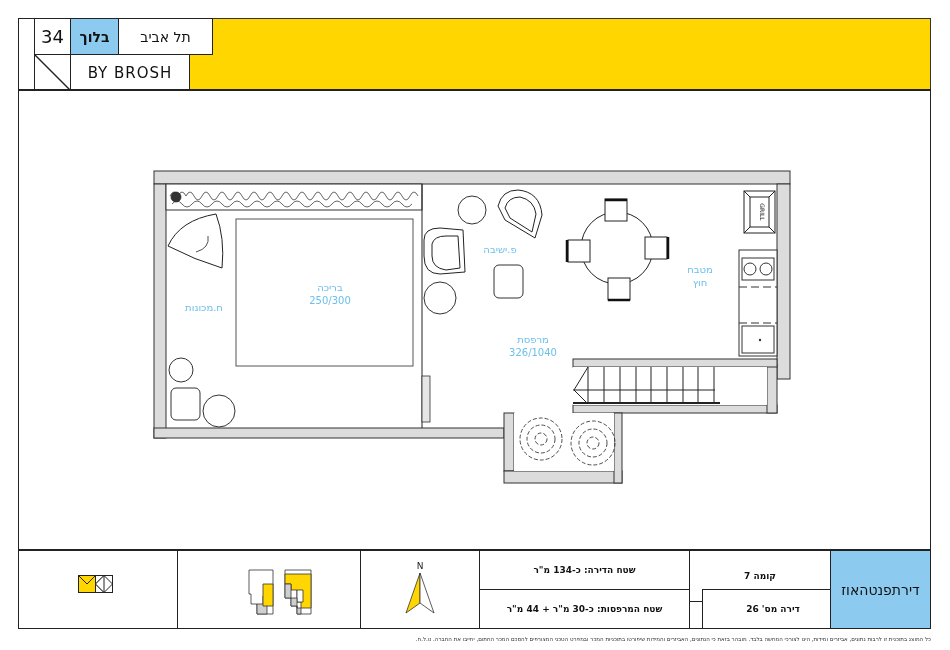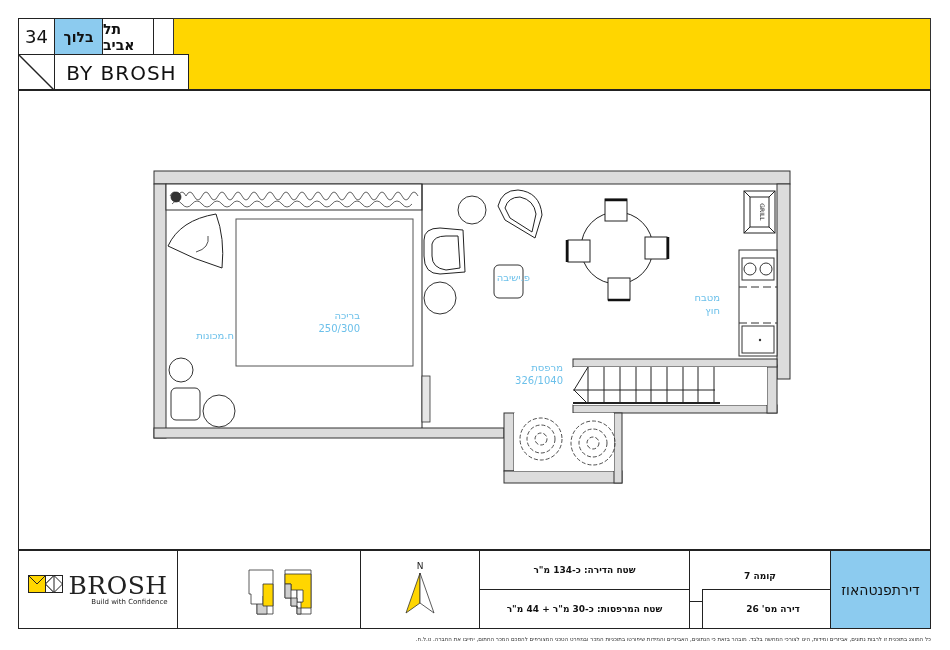--- a/index.html
+++ b/index.html
@@ -3,31 +3,31 @@
 <meta charset="utf-8">
 <style>
   * { box-sizing: border-box; margin: 0; padding: 0; }
   html, body { width: 950px; height: 650px; background: #ffffff; overflow: hidden; }
   body { position: relative; font-family: "DejaVu Sans", sans-serif; color: #111; }
 
   .frame { position: absolute; left: 18px; top: 18px; width: 913px; height: 611px; border: 1.5px solid #222; }
 
   
   .hdr-yellow { position: absolute; left: 173px; top: 18px; width: 758px; height: 72px; background: #ffd600; border: 1.5px solid #333; }
-  .hdr-cell { position: absolute; border: 1.5px solid #222; background: #fff; display: flex; align-items: center; justify-content: center; }
+  .hdr-cell { position: absolute; border: 1.5px solid #222; background: #fff; display: flex; align-items: center; justify-content: center; margin-left: 16px; }
   .hdr-num { left: 18px; top: 18px; width: 37px; height: 37px; font-size: 18px; }
   .hdr-block { left: 54px; top: 18px; width: 49px; height: 37px; background: #8ccbef; font-size: 14px; font-weight: bold; }
-  .hdr-city { left: 102px; top: 18px; width: 52px; height: 37px; font-size: 14px; font-weight: bold; }
+  .hdr-city { left: 102px; top: 18px; width: 95px; height: 37px; font-size: 14px; font-weight: normal; }
   .hdr-diag { left: 18px; top: 54px; width: 37px; height: 37px; }
-  .hdr-brand { left: 54px; top: 54px; width: 135px; height: 37px; font-size: 20px; letter-spacing: 1px; }
+  .hdr-brand { left: 54px; top: 54px; width: 120px; height: 37px; font-size: 15px; letter-spacing: 1px; }
   .hdr-line { position: absolute; left: 18px; top: 89px; width: 913px; height: 1.5px; background: #222; }
 
   
   .plan { position: absolute; left: 0; top: 0; width: 950px; height: 650px; }
-  .room-label { position: absolute; color: #6cc0ea; font-size: 10px; text-align: right; line-height: 13px; direction: rtl; margin-top: 28px; }
+  .room-label { position: absolute; color: #6cc0ea; font-size: 10px; text-align: center; line-height: 13px; direction: rtl; }
 
   
   .ft-top-line { position: absolute; left: 18px; top: 549px; width: 913px; height: 1.5px; background: #222; }
   .ft-cell { position: absolute; border: 1px solid #222; display: flex; align-items: center; justify-content: center; background: #fff; }
   .ft-logo { left: 18px; top: 550px; width: 160px; height: 79px; }
   .ft-keyplan { left: 177px; top: 550px; width: 184px; height: 79px; }
   .ft-north { left: 360px; top: 550px; width: 120px; height: 79px; }
   .ft-area1 { left: 479px; top: 550px; width: 211px; height: 40px; font-size: 9px; font-weight: bold; direction: rtl; }
   .ft-area2 { left: 479px; top: 589px; width: 211px; height: 40px; font-size: 9px; font-weight: bold; direction: rtl; }
   .ft-floor { left: 689px; top: 550px; width: 142px; height: 52px; font-size: 9px; font-weight: bold; direction: rtl; }
@@ -187,24 +187,20 @@
 <div class="ft-top-line"></div>
 
 <div class="ft-cell ft-logo">
   <svg width="36" height="24" viewBox="0 0 36 24" style="margin-right:4px;margin-top:-6px;">
     <rect x="0.5" y="0.5" width="17" height="17" fill="#ffd600" stroke="#222"></rect>
     <polyline points="0.5,0.5 9,9 17.5,0.5" fill="none" stroke="#222"></polyline>
     <rect x="17.5" y="0.5" width="17" height="17" fill="#fff" stroke="#222"></rect>
     <polygon points="26,0.5 34.5,9 26,17.5 17.5,9" fill="none" stroke="#222"></polygon>
     <polygon points="26,0.5 26,17.5 17.5,9" fill="#fff" stroke="#222"></polygon>
   </svg>
-  <div style="display:flex;flex-direction:column;">
-    <span class="brosh-word">BROSH</span>
-    <span class="brosh-tag">Build with Confidence</span>
-  </div>
 </div>
 
 <div class="ft-cell ft-keyplan">
   <svg width="100" height="60" viewBox="0 0 100 60">
 
     <polygon points="30,10 54,10 54,54 38,54 38,44 32,44 32,34 30,34" fill="#fff" stroke="#333" stroke-width="0.8"></polygon>
     <polygon points="38,44 44,44 44,36 48,36 48,54 38,54" fill="#cfcfcf" stroke="#333" stroke-width="0.8"></polygon>
     <polygon points="44,24 54,24 54,46 44,46" fill="#ffd600" stroke="#333" stroke-width="0.8"></polygon>
 
     <polygon points="66,10 92,10 92,54 78,54 78,46 72,46 72,38 66,38" fill="#fff" stroke="#333" stroke-width="0.8"></polygon>

